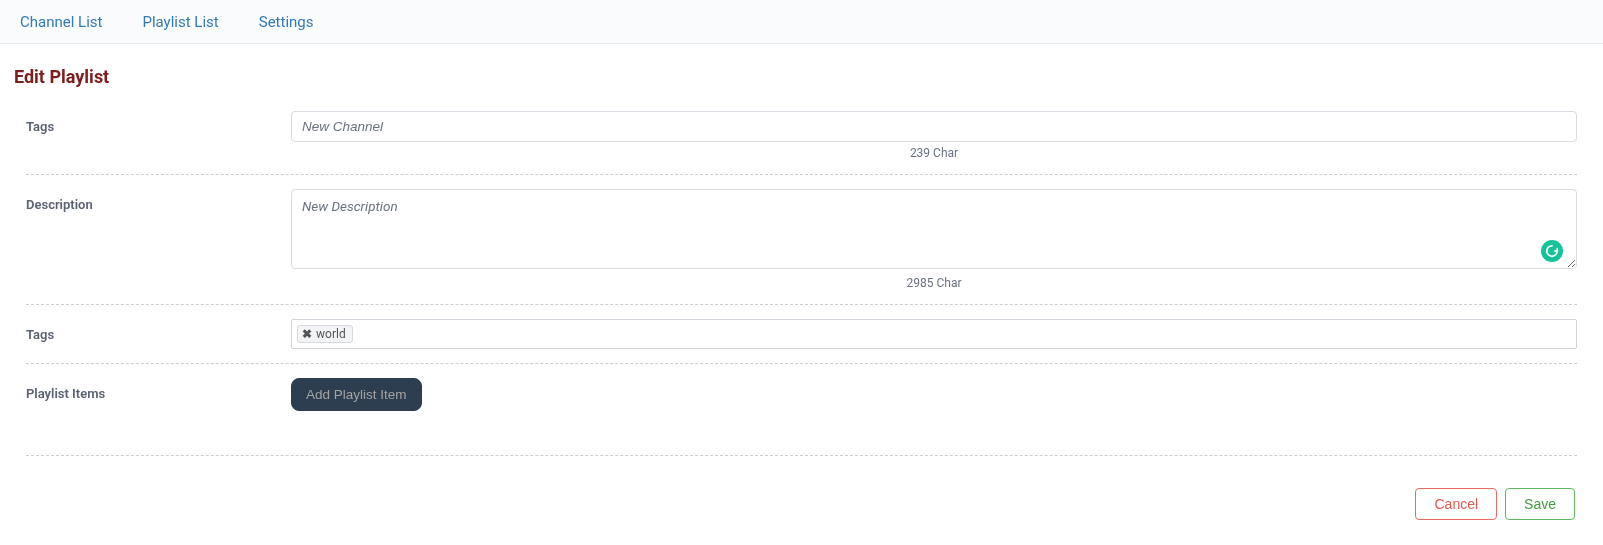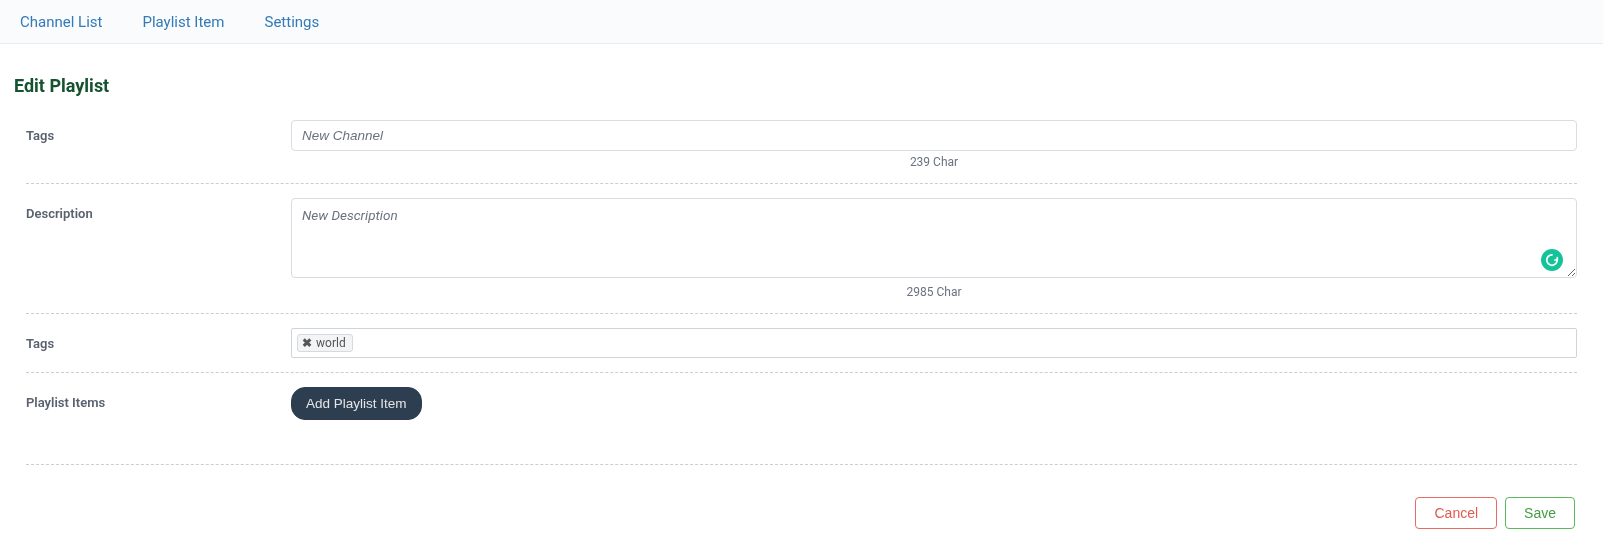--- a/index.html
+++ b/index.html
@@ -25,22 +25,22 @@
     margin-right: 40px;
     cursor: pointer;
     text-align: center;
   }
   .page {
     padding: 14px 14px 30px 14px;
   }
   .page-title {
     font-size: 18px;
     font-weight: 700;
-    color: #14532d;
-    margin: 17px 0 24px 0;
+    color: #7f1d1d;
+    margin: 8px 0 24px 0;
   }
   .form-area {
     padding: 0 12px;
   }
   .form-row {
     display: flex;
     align-items: flex-start;
     padding-bottom: 4px;
   }
   .label-col {
@@ -109,25 +109,25 @@
   .tag-chip .tag-remove {
     font-weight: 700;
     font-size: 12px;
     color: #555;
     margin-right: 4px;
     cursor: pointer;
     line-height: 1;
   }
   .btn-dark {
     background: #2c3e50;
-    color: #e5e5e5;
+    color: #a3a3a3;
     border: 1px solid #2c3e50;
     padding: 8px 14px;
     font-size: 13.5px;
-    border-radius: 14px;
+    border-radius: 8px;
     cursor: pointer;
   }
   .footer-actions {
     display: flex;
     justify-content: flex-end;
     gap: 8px;
     padding: 18px 14px 0 0;
   }
   .btn-outline {
     background: #fff;
@@ -158,21 +158,21 @@
     justify-content: center;
     pointer-events: none;
   }
   .grammarly-badge svg { display: block; }
 </style>
 </head>
 <body>
 
 <div class="top-tabs">
   <a>Channel List</a>
-  <a>Playlist Item</a>
+  <a>Playlist List</a>
   <a>Settings</a>
 </div>
 
 <div class="page">
   <h2 class="page-title">Edit Playlist</h2>
 
   <div class="form-area">
 
     <div class="form-row">
       <div class="label-col">Tags</div>

